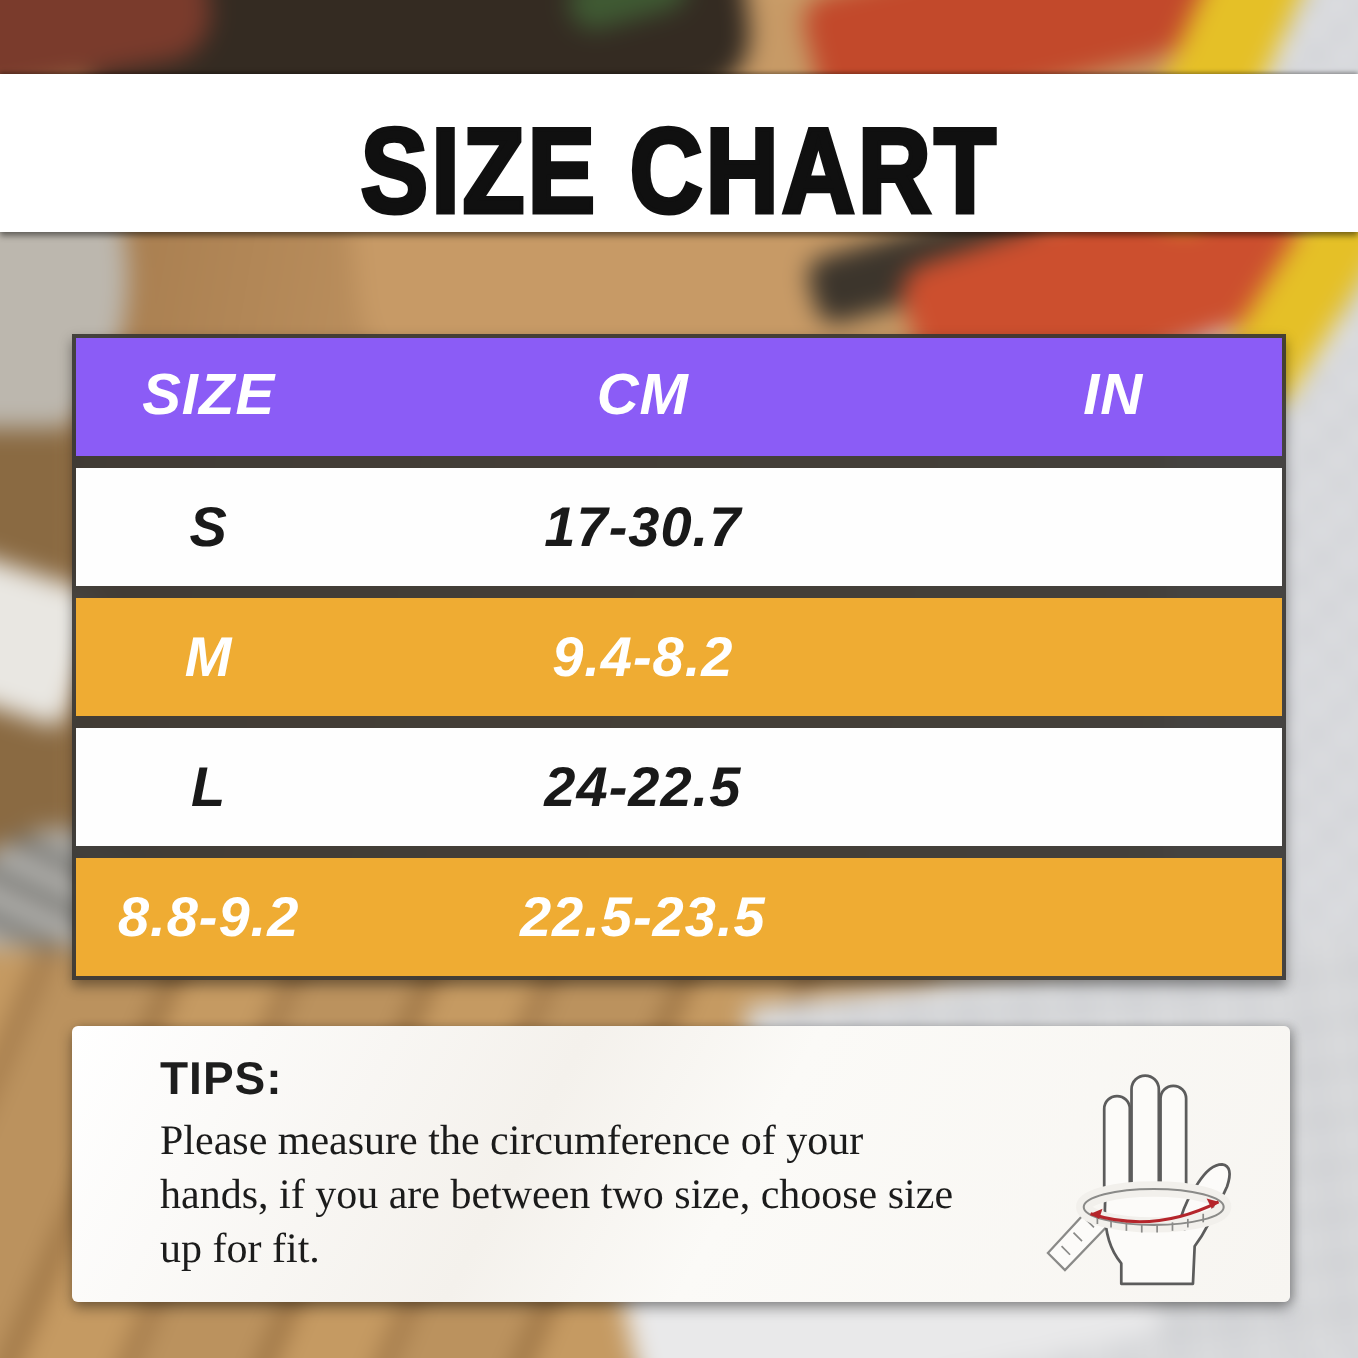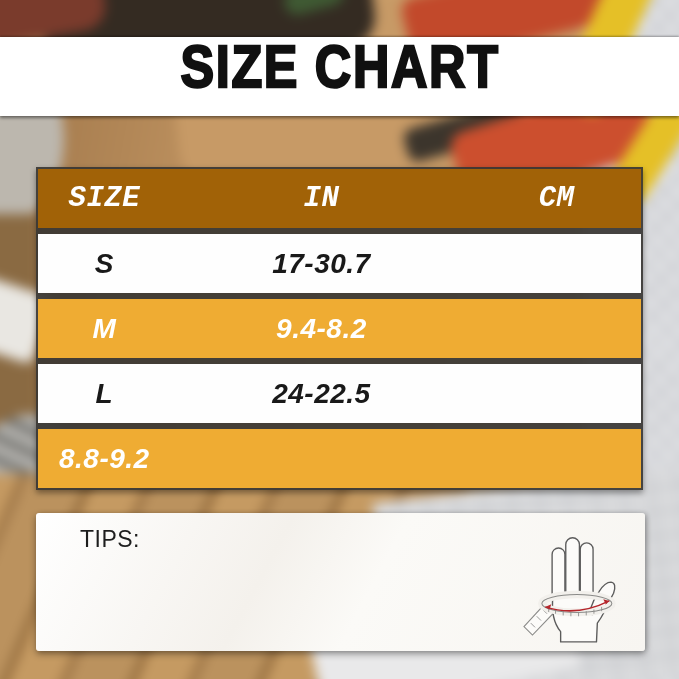--- a/index.html
+++ b/index.html
@@ -32,21 +32,21 @@
   .b-planks{left:-16px;top:490px;width:500px;height:220px;
       background:repeating-linear-gradient(113deg,#c59a62 0 48px,#9a7244 48px 55px,#bb925e 55px 112px,#8a6336 112px 118px);}
   .b-paperbr{left:400px;top:500px;width:310px;height:210px;background:#d9dadc;transform:rotate(-7deg);
       background-image:repeating-linear-gradient(0deg,transparent 0 22px,rgba(130,135,145,.3) 22px 24px),
                        repeating-linear-gradient(90deg,transparent 0 26px,rgba(130,135,145,.25) 26px 28px);}
   .b-whitecorner{left:330px;top:620px;width:260px;height:90px;background:#e9e9ea;transform:rotate(-12deg);}
 
   
   .title-band{
     position:absolute;left:0;top:37px;width:679px;height:79px;background:#ffffff;
-    display:flex;align-items:flex-start;justify-content:center;
+    display:flex;align-items:flex-end;justify-content:center;
     box-shadow:0 2px 3px rgba(0,0,0,.45),0 -1px 2px rgba(0,0,0,.3);
   }
   .title-band h1{
     margin:0;font-size:60px;line-height:1;font-weight:bold;color:#101010;
     letter-spacing:2px;transform:scaleX(.84);
     -webkit-text-stroke:2.4px #101010;white-space:nowrap;
   }
 
   
   .size-table{
@@ -55,36 +55,36 @@
     box-shadow:0 3px 6px rgba(0,0,0,.4);
   }
   .t-row{
     display:grid;grid-template-columns:22% 50% 28%;align-items:center;
     height:59px;margin-bottom:6px;
   }
   .t-row:last-child{margin-bottom:0;}
   .t-row .cell{
     text-align:center;font-style:italic;font-weight:bold;font-size:28px;letter-spacing:.5px;
   }
-  .row-header{background:#a16207;font-family:Liberation Mono, monospace;}
+  .row-header{background:#8b5cf6;}
   .row-header .cell{color:#ffffff;font-size:29px;}
   .row-white{background:#fefefe;}
   .row-white .cell{color:#191919;}
   .row-yellow{background:#efac33;}
   .row-yellow .cell{color:#ffffff;}
 
   
   .tips-panel{
     position:absolute;left:36px;top:513px;width:609px;height:138px;box-sizing:border-box;
     background:linear-gradient(118deg,#ffffff 0%,#f4f1ec 38%,#fbfaf7 55%,#f7f5f1 100%);
     border-radius:3px;box-shadow:0 3px 7px rgba(0,0,0,.38),2px 0 4px rgba(0,0,0,.15);
   }
   .tips-heading{
     position:absolute;left:44px;top:13px;margin:0;
-    font-size:23px;font-weight:normal;color:#1d1d1d;letter-spacing:.5px;
+    font-size:23px;font-weight:bold;color:#1d1d1d;letter-spacing:.5px;
   }
   .tips-body{
     position:absolute;left:44px;top:44px;width:410px;margin:0;
     font-family:"Liberation Serif",serif;font-size:21px;line-height:27px;color:#1b1b1b;
   }
   .hand-wrap{position:absolute;right:12px;top:6px;width:114px;height:128px;}
 </style>
 </head>
 <body>
 
@@ -111,42 +111,44 @@
     <div class="blob b-whitecorner"></div>
   </div>
 
   <div class="title-band">
     <h1>SIZE CHART</h1>
   </div>
 
   <div class="size-table">
     <div class="t-row row-header">
       <span class="cell">SIZE</span>
+      <span class="cell">CM</span>
       <span class="cell">IN</span>
-      <span class="cell">CM</span>
     </div>
     <div class="t-row row-white">
       <span class="cell">S</span>
       <span class="cell">17-30.7</span>
     </div>
     <div class="t-row row-yellow">
       <span class="cell">M</span>
       <span class="cell">9.4-8.2</span>
     </div>
     <div class="t-row row-white">
       <span class="cell">L</span>
       <span class="cell">24-22.5</span>
     </div>
     <div class="t-row row-yellow">
       <span class="cell">8.8-9.2</span>
+      <span class="cell">22.5-23.5</span>
     </div>
   </div>
 
   <div class="tips-panel">
     <p class="tips-heading">TIPS:</p>
+    <p class="tips-body">Please measure the circumference of your hands, if you are between two size, choose size up for fit.</p>
     <div class="hand-wrap">
       <svg viewBox="0 0 130 150" width="114" height="128">
 
         <path d="M4,126 L28,100 L38,111 L14,136 Z" fill="#fcfbf9" stroke="#8a8a88" stroke-width="1.3"></path>
         <line x1="12" y1="122" x2="17" y2="127" stroke="#8a8a88" stroke-width="1"></line>
         <line x1="19" y1="114" x2="24" y2="119" stroke="#8a8a88" stroke-width="1"></line>
         <line x1="26" y1="106" x2="31" y2="111" stroke="#8a8a88" stroke-width="1"></line>
 
         <g fill="#fcfbf9" stroke="#5c5c5c" stroke-width="1.6" stroke-linejoin="round">
           <rect x="37" y="34" width="15" height="64" rx="7.5"></rect>

